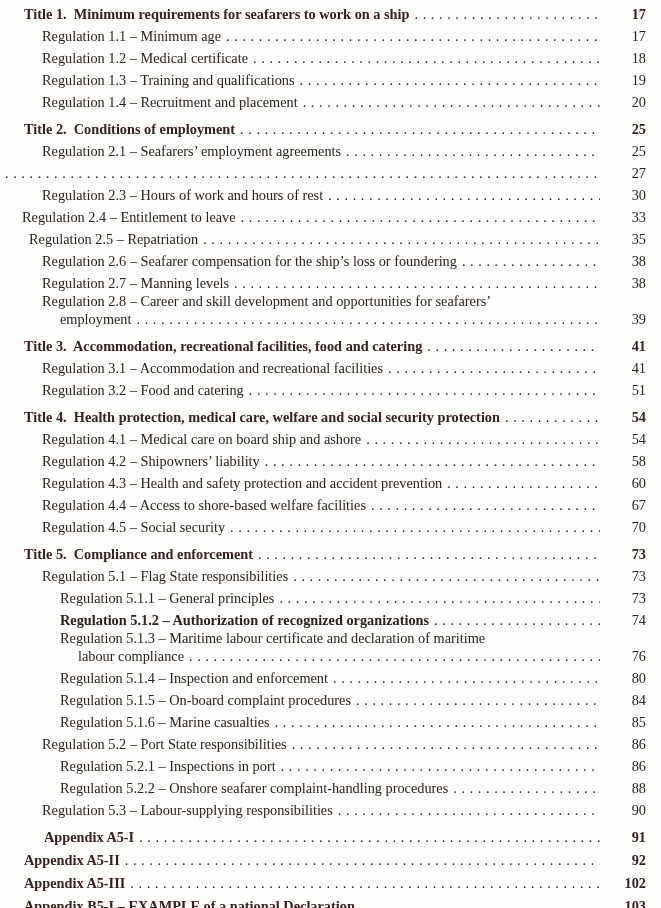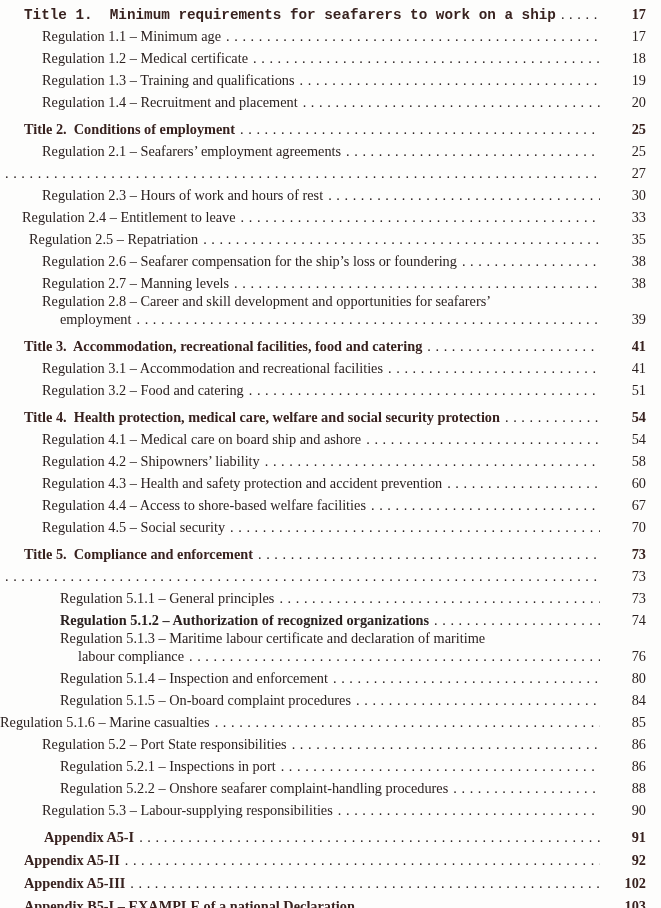--- a/index.html
+++ b/index.html
@@ -49,21 +49,21 @@
     min-width: 34px;
     white-space: nowrap;
   }
 </style>
 </head>
 <body>
 
 <div class="toc-page">
   <div id="toc">
       <div class="row bold">
-    <span class="label" style="padding-left: 24px; font-family: Liberation Mono, monospace;">Title 1.  Minimum requirements for seafarers to work on a ship</span>
+    <span class="label" style="padding-left: 24px;">Title 1.  Minimum requirements for seafarers to work on a ship</span>
     <span class="dots"></span>
     <span class="page-num">17</span>
   </div>
       <div class="row">
     <span class="label" style="padding-left: 42px;">Regulation 1.1 – Minimum age</span>
     <span class="dots"></span>
     <span class="page-num">17</span>
   </div>
       <div class="row">
     <span class="label" style="padding-left: 42px;">Regulation 1.2 – Medical certificate</span>
@@ -172,20 +172,21 @@
     <span class="label" style="padding-left: 42px;">Regulation 4.5 – Social security</span>
     <span class="dots"></span>
     <span class="page-num">70</span>
   </div>
       <div class="row bold gap">
     <span class="label" style="padding-left: 24px;">Title 5.  Compliance and enforcement</span>
     <span class="dots"></span>
     <span class="page-num">73</span>
   </div>
       <div class="row">
+    <span class="label" style="padding-left: 42px;">Regulation 5.1 – Flag State responsibilities</span>
     <span class="dots"></span>
     <span class="page-num">73</span>
   </div>
       <div class="row">
     <span class="label" style="padding-left: 60px;">Regulation 5.1.1 – General principles</span>
     <span class="dots"></span>
     <span class="page-num">73</span>
   </div>
       <div class="row">
     <span class="label" style="padding-left: 60px; font-weight: bold;">Regulation 5.1.2 – Authorization of recognized organizations</span>
@@ -205,21 +206,21 @@
     <span class="label" style="padding-left: 60px;">Regulation 5.1.4 – Inspection and enforcement</span>
     <span class="dots"></span>
     <span class="page-num">80</span>
   </div>
       <div class="row">
     <span class="label" style="padding-left: 60px;">Regulation 5.1.5 – On-board complaint procedures</span>
     <span class="dots"></span>
     <span class="page-num">84</span>
   </div>
       <div class="row">
-    <span class="label" style="">Regulation 5.1.6 – Marine casualties</span>
+    <span class="label" style="padding-left: 60px;">Regulation 5.1.6 – Marine casualties</span>
     <span class="dots"></span>
     <span class="page-num">85</span>
   </div>
       <div class="row">
     <span class="label" style="padding-left: 42px;">Regulation 5.2 – Port State responsibilities</span>
     <span class="dots"></span>
     <span class="page-num">86</span>
   </div>
       <div class="row">
     <span class="label" style="padding-left: 60px;">Regulation 5.2.1 – Inspections in port</span>

